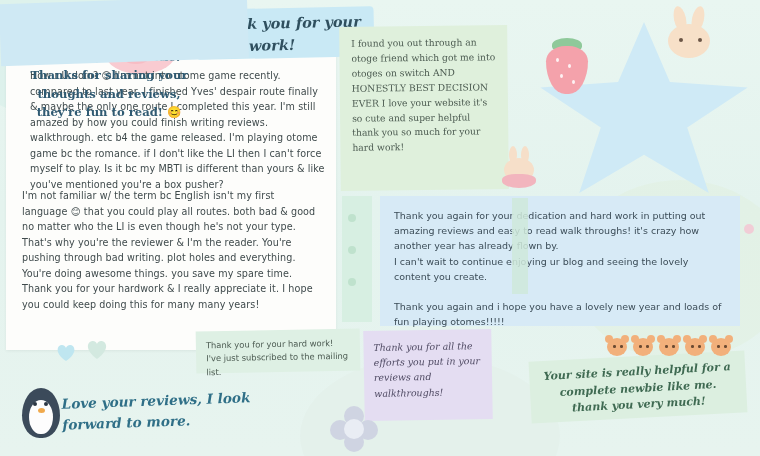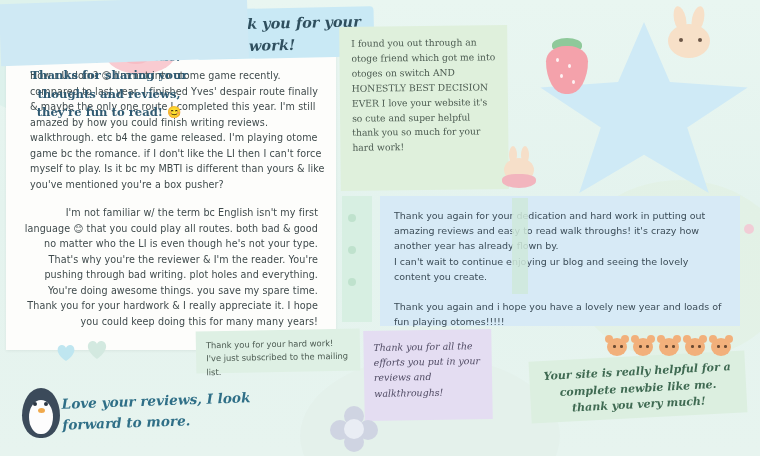--- a/index.html
+++ b/index.html
@@ -58,21 +58,21 @@
   }
 
   .msg-block {
     position: absolute;
     font-size: 9.6px;
     line-height: 1.62;
     color: #3f4a4c;
     letter-spacing: .1px;
   }
   .msg-1 { left: 22px; top: 68px; width: 296px; margin-left: 8px; }
-  .msg-2 { left: 22px; top: 205px; width: 296px; text-align: right; }
+  .msg-2 { left: 22px; top: 188px; width: 296px; }
 
   
   .banner {
     position: absolute;
     left: 196px;
     top: 8px;
     width: 178px;
     height: 50px;
     background: #c9e9f5;
     border-radius: 4px;

